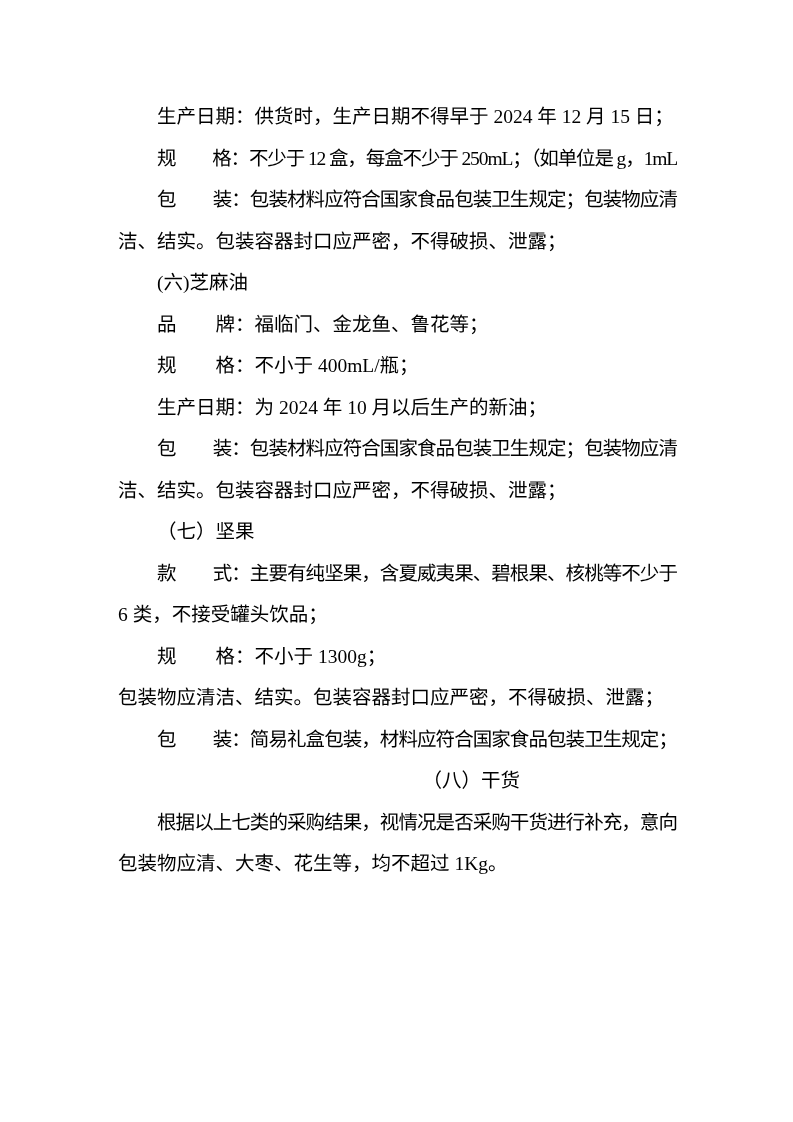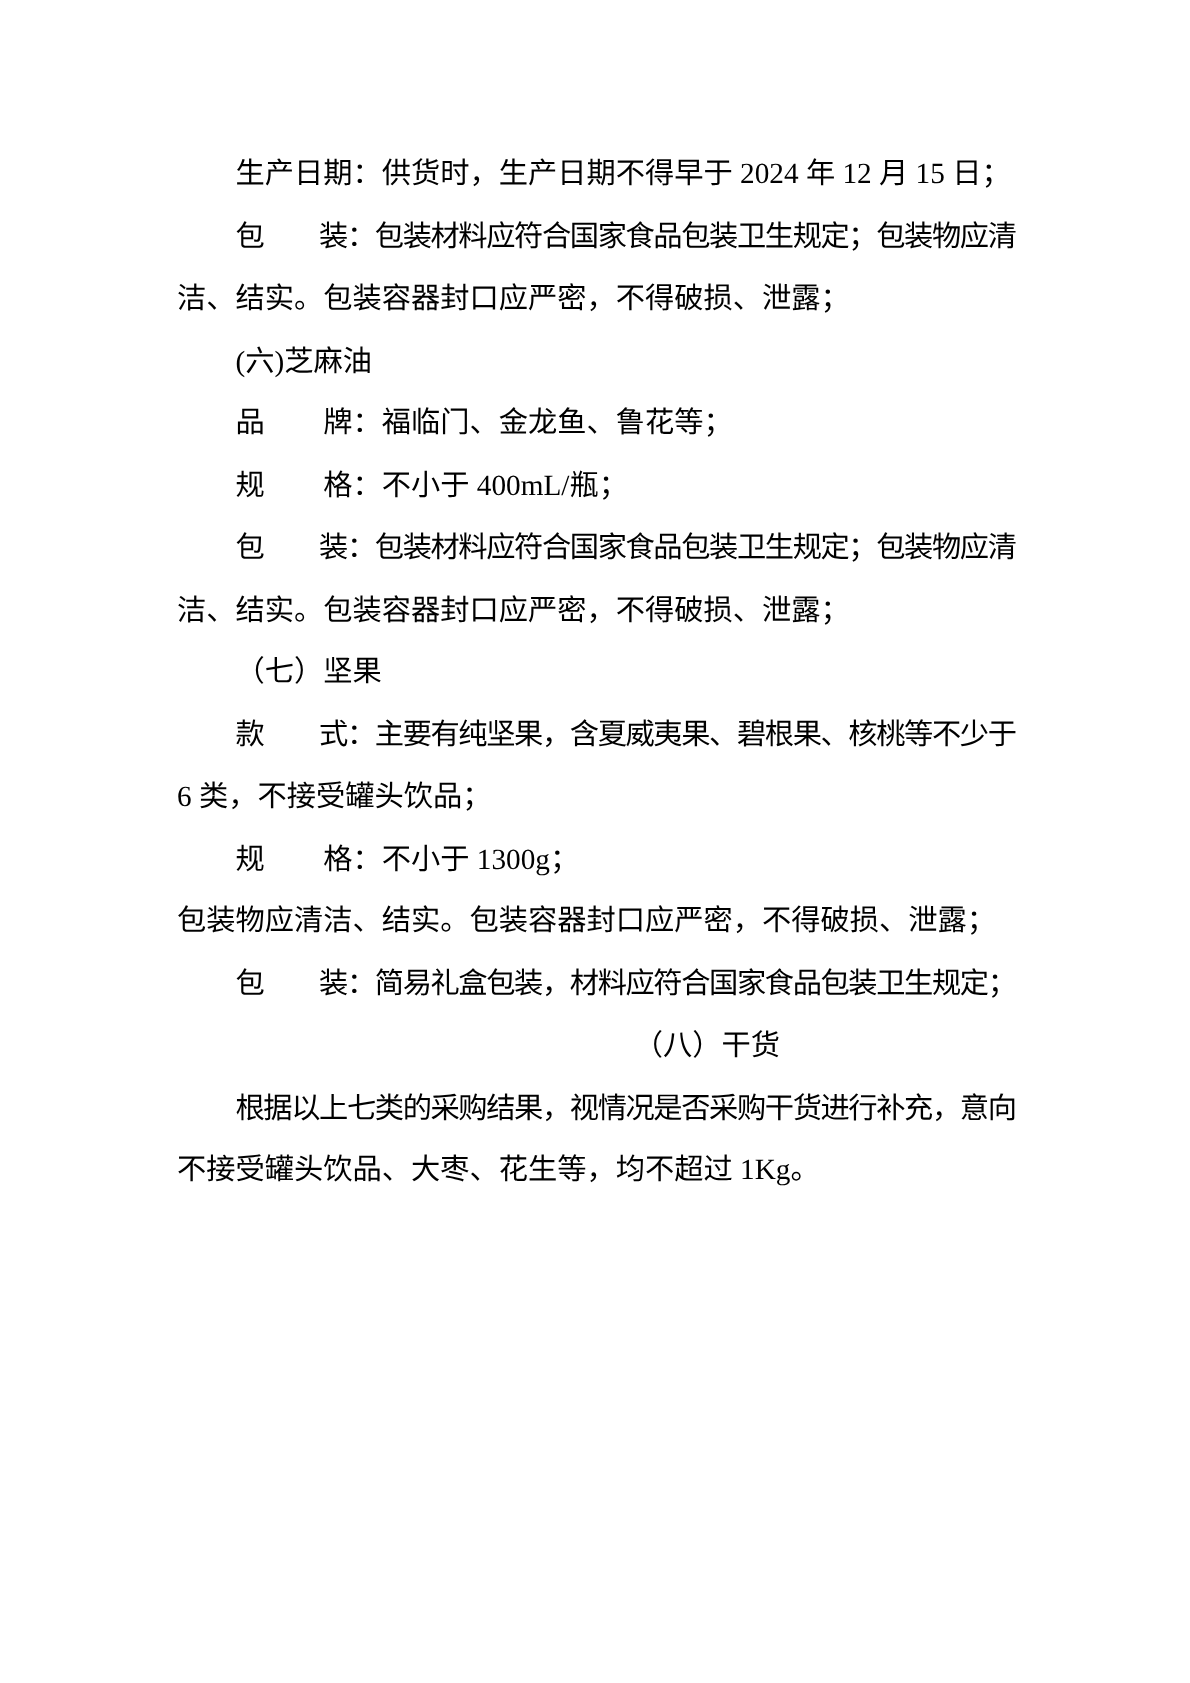--- a/index.html
+++ b/index.html
@@ -41,29 +41,31 @@
     text-indent: 39px;
     font-weight: normal;
   }
   
 </style>
 </head>
 <body>
 
 <div class="page">
   <p class="ln indent" style="letter-spacing: 0px;">生产日期：供货时，生产日期不得早于 2024 年 12 月 15 日；</p>
+  <p class="ln indent fill" style="letter-spacing: -1.10811px;">规　　格：不少于 12 盒，每盒不少于 250mL；（如单位是 g，1mL</p>
   <p class="ln indent fill" style="letter-spacing: -0.928571px;">包　　装：包装材料应符合国家食品包装卫生规定；包装物应清</p>
   <p class="ln" style="letter-spacing: 0px;">洁、结实。包装容器封口应严密，不得破损、泄露；</p>
   <p class="ln heading" style="letter-spacing: 0px;">(六)芝麻油</p>
   <p class="ln indent" style="letter-spacing: 0px;">品　　牌：福临门、金龙鱼、鲁花等；</p>
   <p class="ln indent" style="letter-spacing: 0px;">规　　格：不小于 400mL/瓶；</p>
+  <p class="ln indent" style="letter-spacing: 0px;">生产日期：为 2024 年 10 月以后生产的新油；</p>
   <p class="ln indent fill" style="letter-spacing: -0.928571px;">包　　装：包装材料应符合国家食品包装卫生规定；包装物应清</p>
   <p class="ln" style="letter-spacing: 0px;">洁、结实。包装容器封口应严密，不得破损、泄露；</p>
   <p class="ln heading" style="letter-spacing: 0px;">（七）坚果</p>
   <p class="ln indent fill" style="letter-spacing: -0.928571px;">款　　式：主要有纯坚果，含夏威夷果、碧根果、核桃等不少于</p>
   <p class="ln" style="letter-spacing: 0px;">6 类，不接受罐头饮品；</p>
   <p class="ln indent" style="letter-spacing: 0px;">规　　格：不小于 1300g；</p>
   <p class="ln" style="letter-spacing: 0px;">包装物应清洁、结实。包装容器封口应严密，不得破损、泄露；</p>
   <p class="ln indent fill" style="letter-spacing: -0.928571px;">包　　装：简易礼盒包装，材料应符合国家食品包装卫生规定；</p>
   <p class="ln heading" style="letter-spacing: 0px; text-align: right;">（八）干货</p>
   <p class="ln indent fill" style="letter-spacing: -0.928571px;">根据以上七类的采购结果，视情况是否采购干货进行补充，意向</p>
-  <p class="ln" style="letter-spacing: 0px;">不接受罐头饮品、大枣、花生等，均不超过 1Kg。</p>
+  <p class="ln" style="letter-spacing: 0px;">包装物应清、大枣、花生等，均不超过 1Kg。</p>
 </div>
 
 </body></html>

